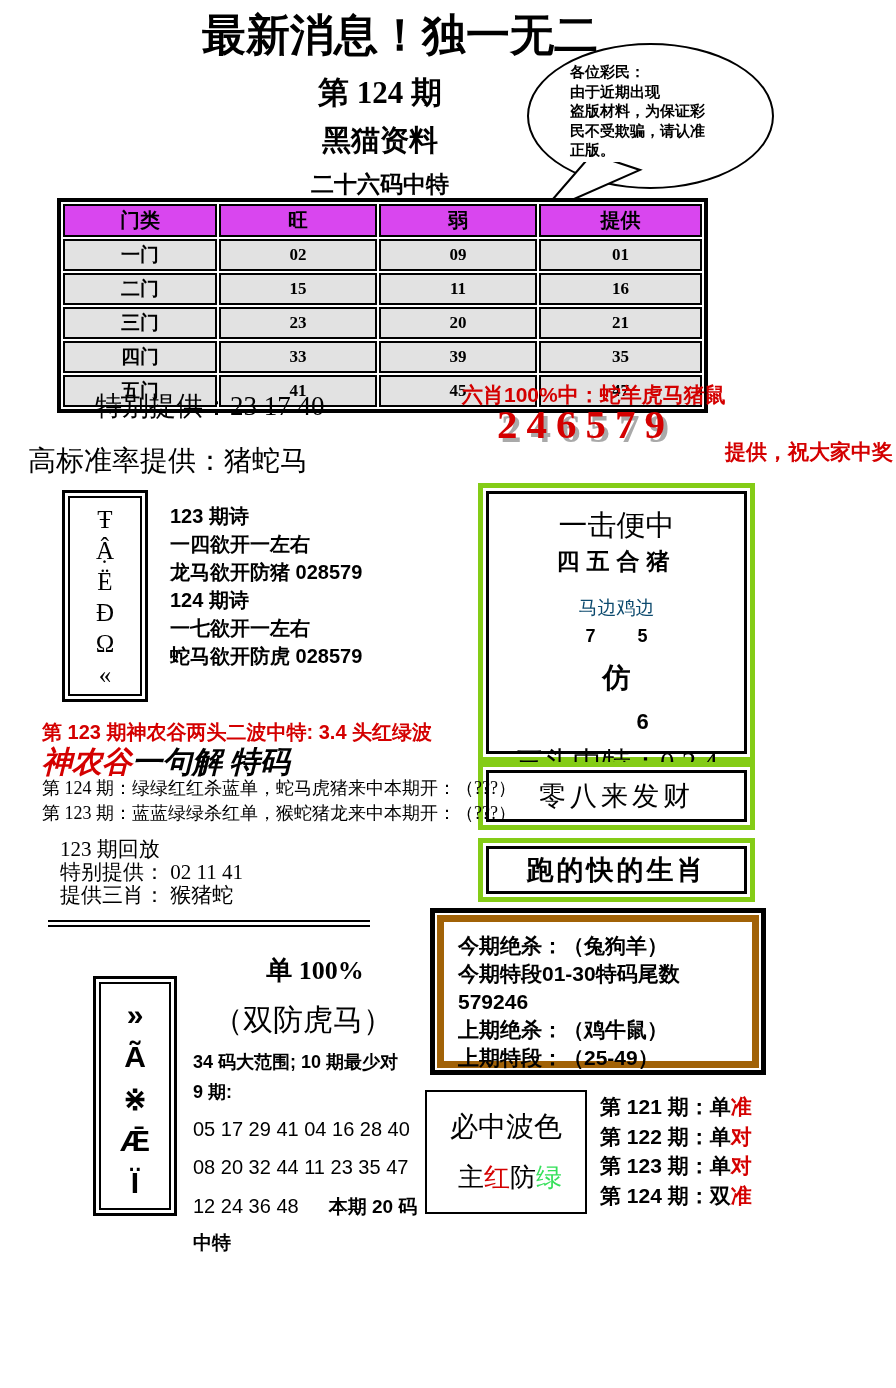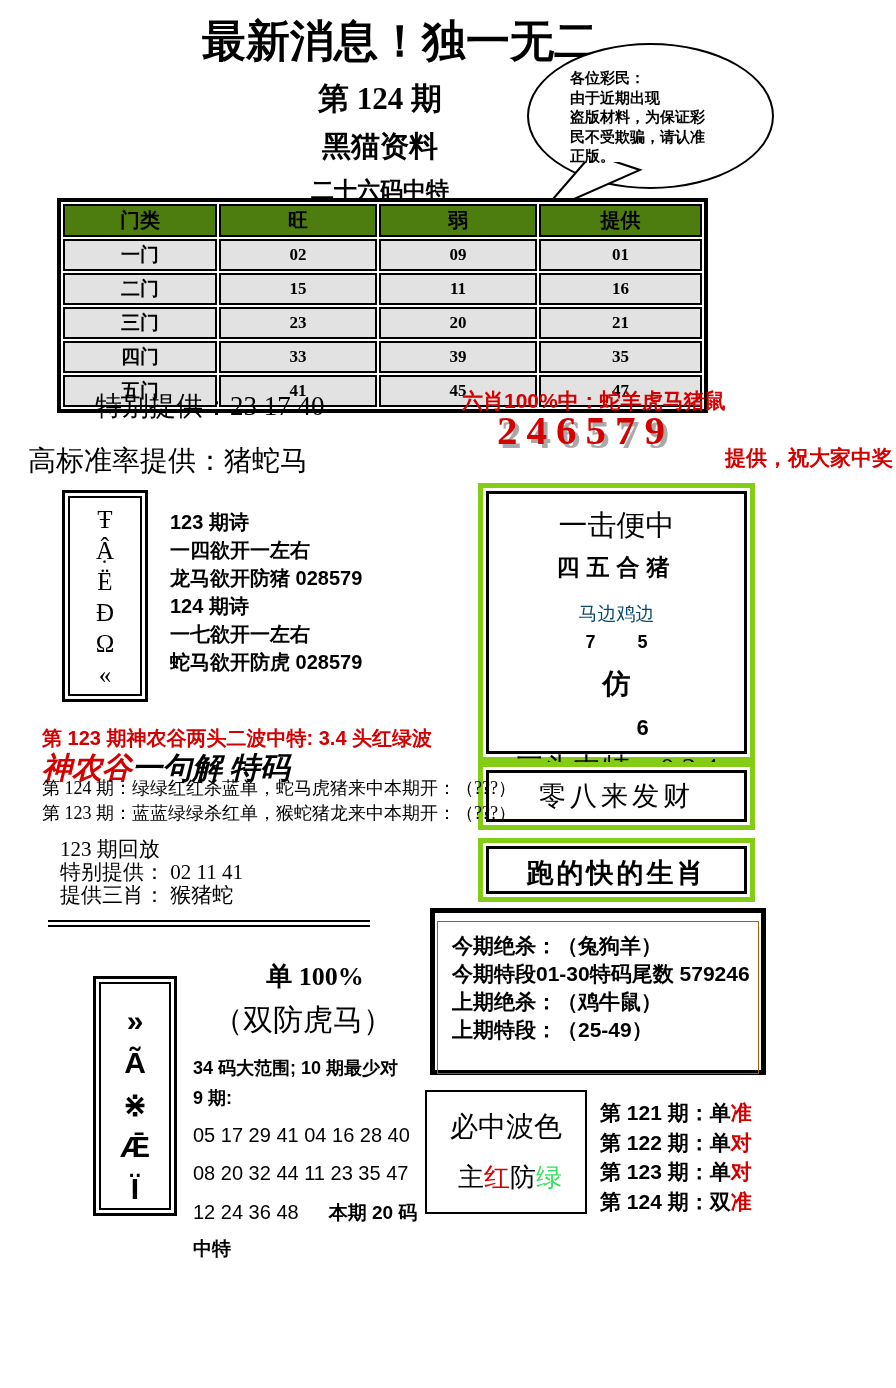--- a/index.html
+++ b/index.html
@@ -1,40 +1,40 @@
 <!DOCTYPE html>
 <html><head>
 <meta charset="utf-8">
 <style>
   html,body{margin:0;padding:0;background:#fff;}
   #canvas{position:relative;width:896px;height:1388px;background:#ffffff;overflow:hidden;
           font-family:"Liberation Sans",sans-serif;color:#000;}
   .abs{position:absolute;}
   .serif{font-family:"Liberation Serif","DejaVu Serif",serif;}
   .sans{font-family:"Liberation Sans","DejaVu Sans",sans-serif;}
-  .b{font-weight:bold;margin-top:6px;}
+  .b{font-weight:bold;}
   .ctr{text-align:center;}
   .red{color:#d40000;}
   .pre{white-space:pre-line;}
 
   
   .dbox{border:3px solid #000;padding:3px;background:#fff;}
   .dbox-in{border:2px solid #000;width:100%;height:100%;box-sizing:border-box;
            display:flex;flex-direction:column;align-items:center;}
 
   .bigbox{border:5px solid #84cc16;padding:3px;background:#fff;}
   .bigbox-in{border:3px solid #000;width:100%;height:100%;box-sizing:border-box;
              display:flex;flex-direction:column;align-items:center;}
 
   
   #maintable-wrap{border:4px solid #000;background:#fff;}
   table.codes{border-collapse:separate;border-spacing:2px;}
   table.codes td{border:2px solid #000;background:#e2e2e2;text-align:center;
                  height:22px;font-weight:bold;}
-  table.codes tr.hdr td{background:#4d7c0f;font-size:20px;}
+  table.codes tr.hdr td{background:#d946ef;font-size:20px;}
   table.codes td{font-size:17px;font-family:"Liberation Serif",serif;}
   .c0{width:148px;} .c1{width:152px;} .c2{width:152px;} .c3{width:157px;}
 
   
   #bubble{border:2px solid #000;border-radius:50%;background:#fff;}
   #bubble-tail{pointer-events:none;}
 
   .hr2{border-top:2px solid #000;border-bottom:2px solid #000;height:3px;}
 </style>
 </head>
@@ -161,21 +161,21 @@
 
   <div class="abs serif" style="left:60px;top:838px;font-size:21px;line-height:23px;">
     <div>123 期回放</div>
     <div>特别提供： 02 11 41</div>
     <div>提供三肖： 猴猪蛇</div>
   </div>
 
   <div class="abs hr2" style="left:48px;top:920px;width:322px;"></div>
 
   <div class="abs" style="left:430px;top:908px;width:322px;height:153px;border:5px solid #000;padding:2px;">
-    <div style="border:1px solid #a16207;height:100%;box-sizing:border-box;padding:10px 0 0 14px;" class="sans b">
+    <div style="border:7px solid #a16207;height:100%;box-sizing:border-box;padding:10px 0 0 14px;" class="sans b">
       <div style="font-size:21px;line-height:28px;">今期绝杀：（兔狗羊）</div>
       <div style="font-size:21px;line-height:28px;">今期特段01-30特码尾数 579246</div>
       <div style="font-size:21px;line-height:28px;">上期绝杀：（鸡牛鼠）</div>
       <div style="font-size:21px;line-height:28px;">上期特段：（25-49）</div>
     </div>
   </div>
 
   <div class="abs dbox" style="left:93px;top:976px;width:72px;height:228px;">
     <div class="dbox-in">
       <div class="sans b pre ctr" style="font-size:30px;line-height:42px;padding-top:10px;">»

